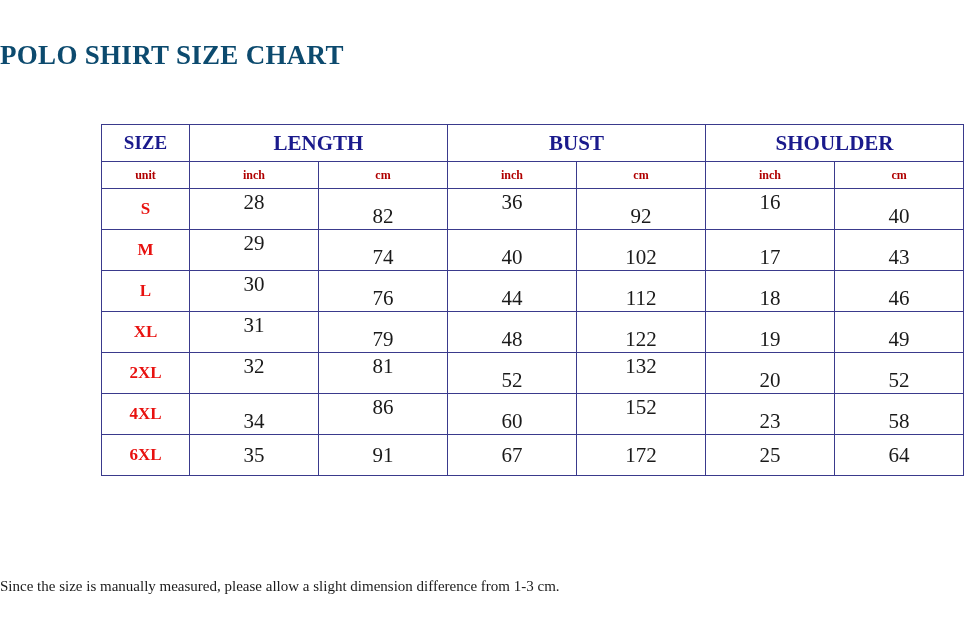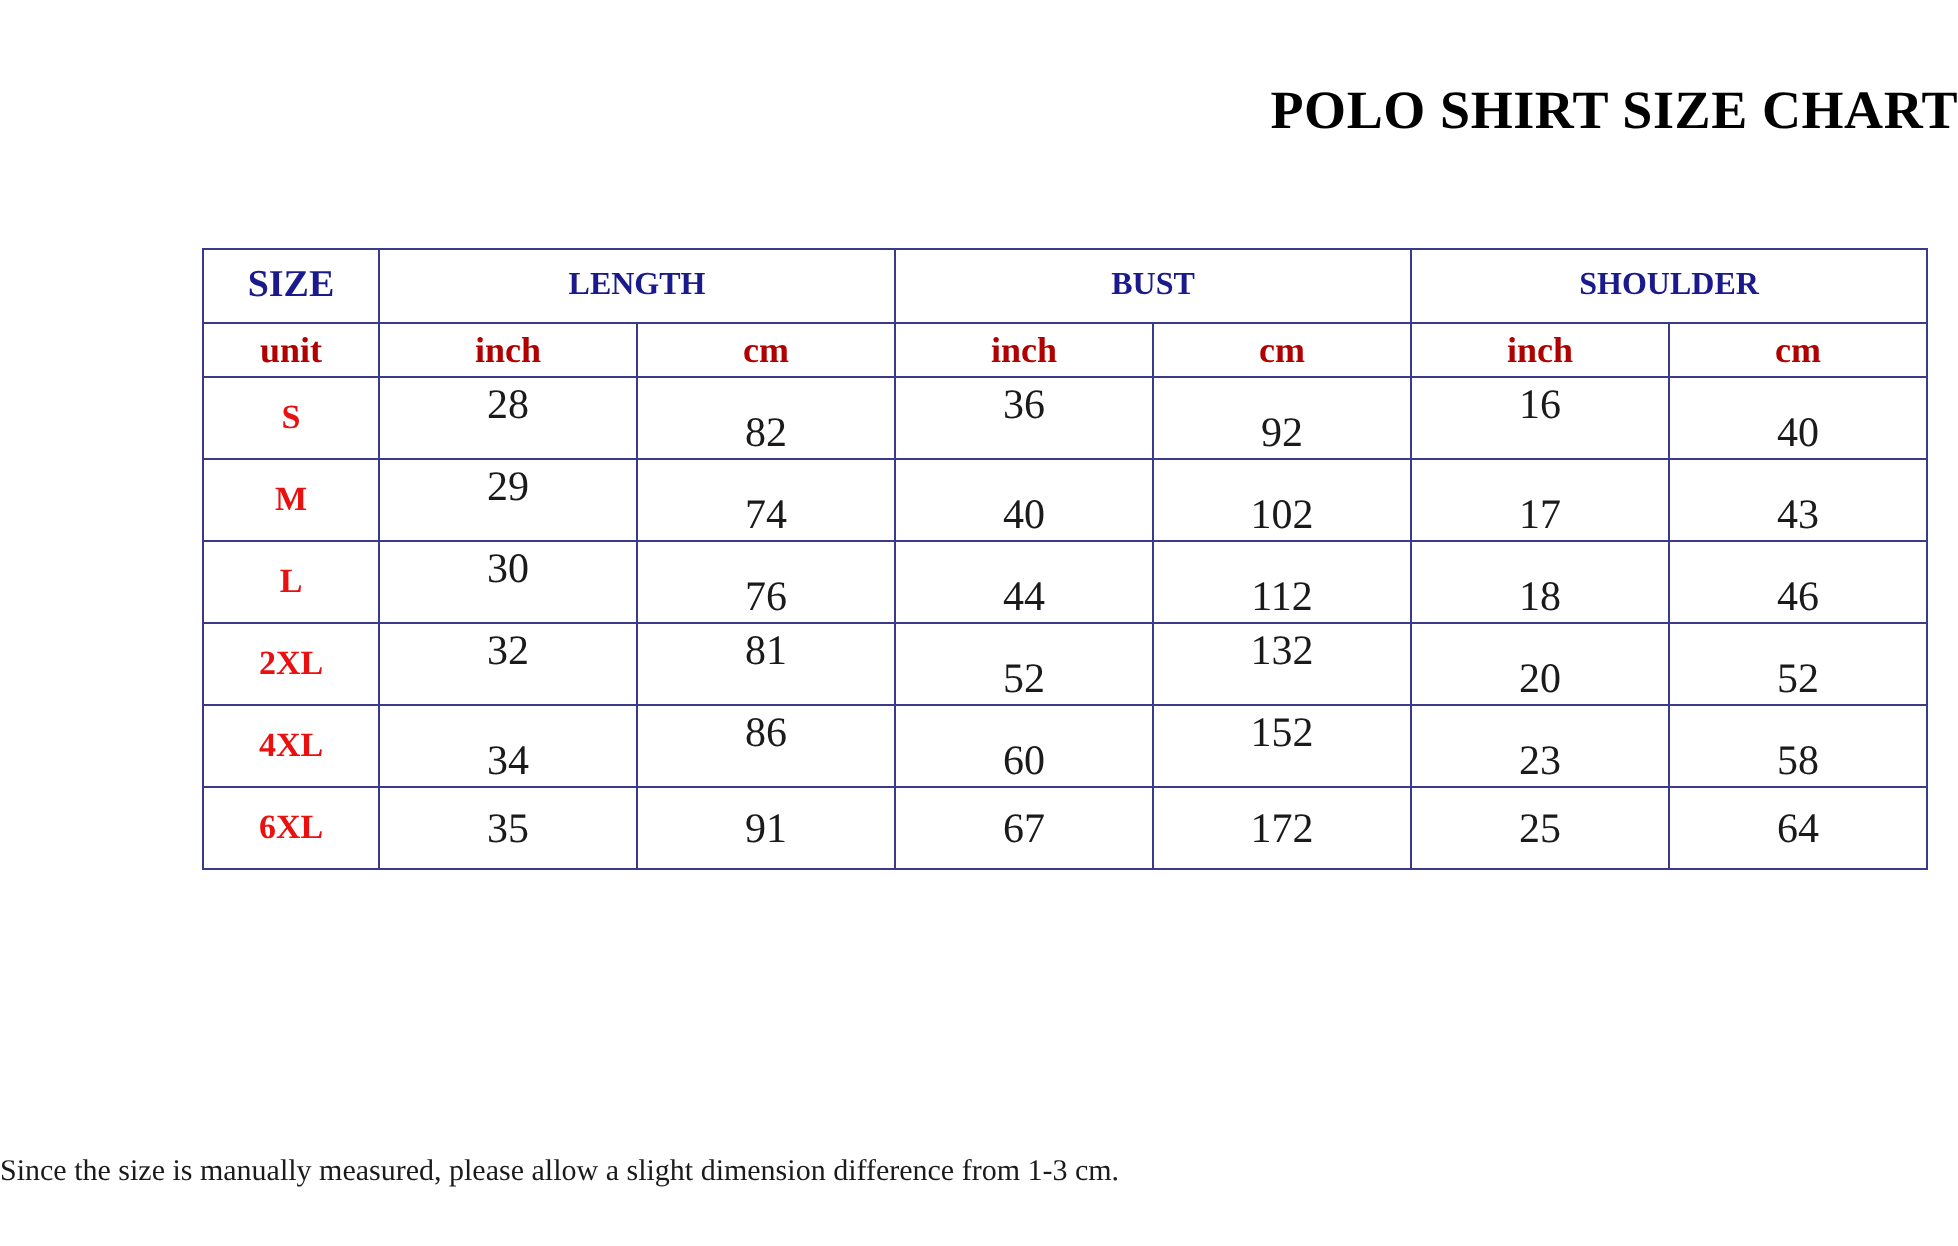--- a/index.html
+++ b/index.html
@@ -15,22 +15,22 @@
     position: relative;
     overflow: hidden;
   }
   .page {
     width: 979px;
     height: 623px;
     position: relative;
     box-sizing: border-box;
   }
   .chart-title {
-    text-align: right;
-    color: #000000;
+    text-align: left;
+    color: #0c4a6e;
     font-weight: bold;
     font-size: 27px;
     letter-spacing: 0.3px;
     margin-top: 40px;
     margin-bottom: 0;
     font-family: "Liberation Serif", serif;
   }
   .table-wrap {
     position: absolute;
     left: 57px;
@@ -48,31 +48,31 @@
     padding: 0;
     text-align: center;
     vertical-align: middle;
     font-family: "Liberation Serif", serif;
   }
   
   .hdr1 td {
     height: 36px;
     color: #1a1a8c;
     font-weight: bold;
-    font-size: 16px;
+    font-size: 21px;
   }
   .hdr1 td.size-cell {
     font-size: 19px;
   }
   
   .hdr2 td {
     height: 26px;
     color: #b00000;
     font-weight: bold;
-    font-size: 18px;
+    font-size: 12px;
   }
   .hdr2 td.unit-label {
     color: #b00000;
   }
   
   .data-row td {
     height: 40px;
     font-size: 21px;
     color: #1a1a1a;
   }
@@ -157,20 +157,29 @@
         <tr class="data-row">
           <td class="size-label">L</td>
           <td><span class="v-up">30</span></td>
           <td><span class="v-dn">76</span></td>
           <td><span class="v-dn">44</span></td>
           <td><span class="v-dn">112</span></td>
           <td><span class="v-dn">18</span></td>
           <td><span class="v-dn">46</span></td>
         </tr>
 
+        <tr class="data-row">
+          <td class="size-label">XL</td>
+          <td><span class="v-up">31</span></td>
+          <td><span class="v-dn">79</span></td>
+          <td><span class="v-dn">48</span></td>
+          <td><span class="v-dn">122</span></td>
+          <td><span class="v-dn">19</span></td>
+          <td><span class="v-dn">49</span></td>
+        </tr>
 
         <tr class="data-row">
           <td class="size-label">2XL</td>
           <td><span class="v-up">32</span></td>
           <td><span class="v-up">81</span></td>
           <td><span class="v-dn">52</span></td>
           <td><span class="v-up">132</span></td>
           <td><span class="v-dn">20</span></td>
           <td><span class="v-dn">52</span></td>
         </tr>

